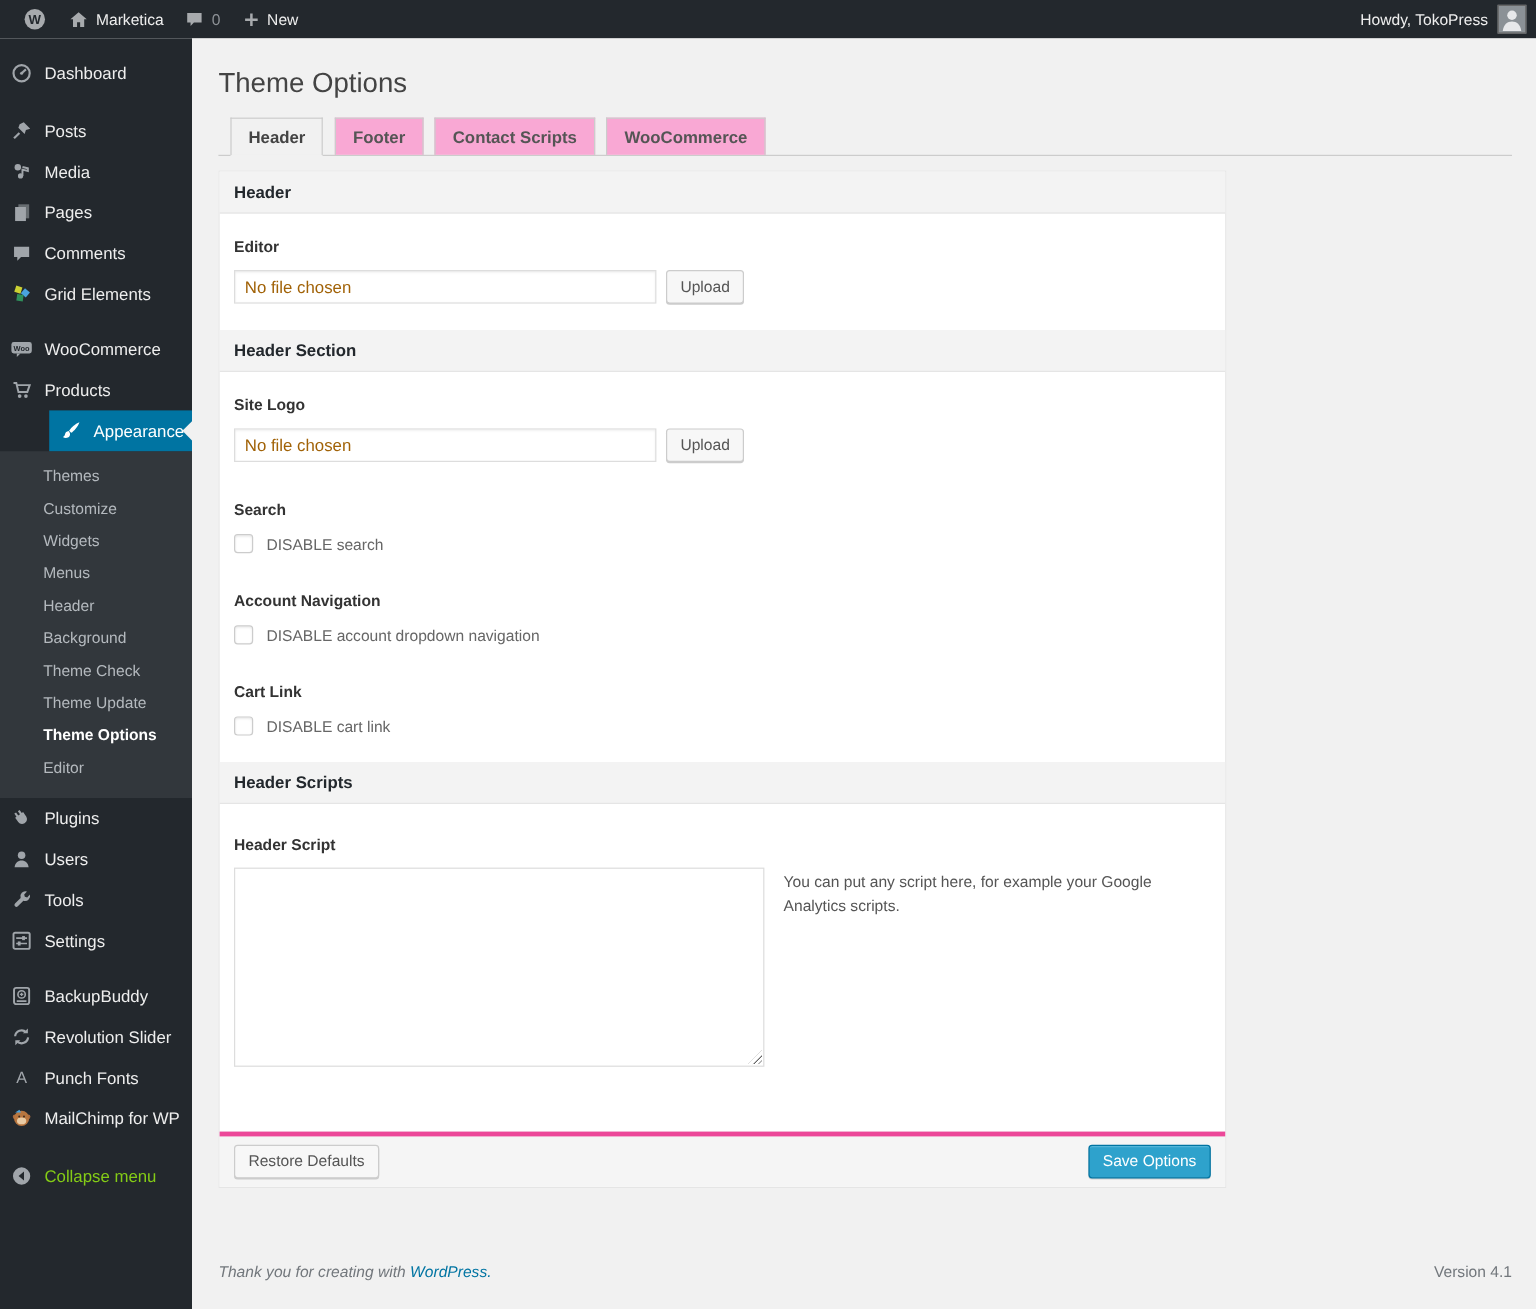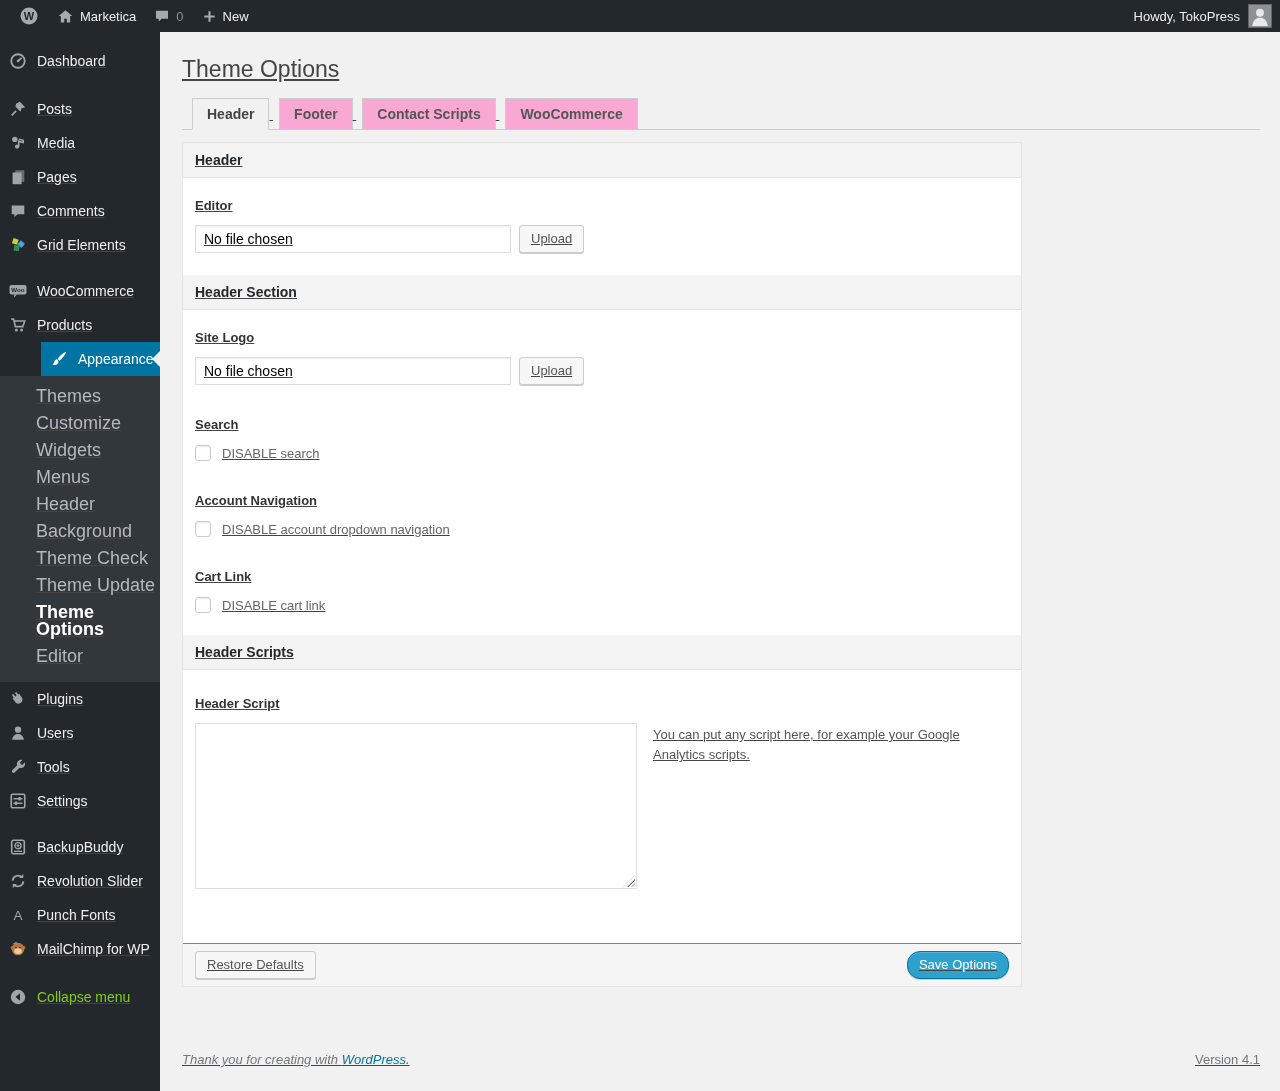--- a/index.html
+++ b/index.html
@@ -21,42 +21,42 @@
   .ab-item { display:flex; align-items:center; gap:6px; padding:0 9px; height:100%; cursor:pointer; }
   .ab-item .abicon { display:flex; align-items:center; color:#a7aaad; }
   .ab-count { color:#8d9196; }
   .ab-howdy { color:#eee; padding-right:8px; }
   .avatar {
     width:24px; height:24px; background:#8b9196; border:1px solid #666;
     display:flex; align-items:flex-end; justify-content:center; overflow:hidden;
   }
 
   
-  .layout { display:flex; min-height:1059px;text-decoration:underline; }
+  .layout { display:flex; min-height:1059px; }
   .sidebar { width:160px; flex-shrink:0; background:#23282d; padding-top:12px; }
   .content { flex:1; background:#f1f1f1; display:flex; flex-direction:column; }
 
   
   .menu-item {
     display:flex; align-items:center; gap:9px;
     height:34px; padding:0 8px; color:#eee; font-size:14px; cursor:pointer;
     position:relative;
   }
   .menu-item .micon { width:20px; display:flex; justify-content:center; align-items:center; color:#a0a5aa; flex-shrink:0; }
   .group-gap { margin-top:14px; }
   .group-gap-sm { margin-top:12px; }
   .menu-item.current { background:#0074a2; color:#fff;margin-left:41px; }
   .menu-item.current .micon { color:#fff; }
   .menu-item.current::after {
     content:""; position:absolute; right:0; top:50%; margin-top:-8px;
     border:8px solid transparent; border-right-color:#f1f1f1;
   }
   .submenu { background:#32373c; padding:7px 0 12px; }
   .submenu a {
-    display:block; padding:5px 0 5px 36px; font-size:18px;
+    display:block; padding:5px 0 5px 36px; font-size:13px;
     color:#b4b9be; line-height:17px; cursor:pointer;
   }
   .submenu a.current-sub { color:#fff; font-weight:bold; }
   .collapse-item { margin-top:14px; color:#84cc16; }
 
   
   .page-inner { padding:23px 20px 0 22px; flex:1; }
   h1.page-title { font-size:23px; font-weight:400; color:#444; line-height:29px; }
 
   .nav-tab-wrapper { border-bottom:1px solid #ccc; margin-top:14px; padding-left:4px; }
@@ -72,33 +72,32 @@
   .section-bar {
     background:#f3f3f3; border-bottom:1px solid #e5e5e5;
     padding:9px 12px; font-size:14px; font-weight:bold; color:#23282d;
   }
   .section-bar + .section-body { border-top:none; }
   .section-body { padding:0 12px 22px; }
   .field-label { display:block; font-weight:bold; font-size:13px; color:#333; margin-top:20px; }
   .field-label.spaced { margin-top:32px; }
   .file-row { display:flex; align-items:center; gap:8px; margin-top:12px; }
   .file-input {
-    width:316px; height:28px; border:1px solid #ddd; background:#fff;
-    color:#000000; font-size:14px; padding:0 8px;
+    width:352px; height:28px; border:1px solid #ddd; background:#fff;
+    color:#a16207; font-size:14px; padding:0 8px;
     box-shadow:inset 0 1px 2px rgba(0,0,0,.07); font-family:inherit;
   }
   .button {
     display:inline-block; background:#f7f7f7; border:1px solid #ccc; border-radius:3px;
     color:#555; font-size:13px; line-height:26px; height:28px; padding:0 11px;
     box-shadow:0 1px 0 #ccc; cursor:pointer; font-family:inherit;
   }
   .button-primary {
     background:#2ea2cc; border-color:#0074a2; color:#fff;
     box-shadow:inset 0 1px 0 rgba(120,200,230,.5), 0 1px 0 rgba(0,0,0,.15);
-    border-radius:13px;
   }
   .checkbox-row { display:flex; align-items:center; gap:11px; margin-top:13px; color:#666; font-size:13px; }
   input[type=checkbox] {
     appearance:none; -webkit-appearance:none; width:16px; height:16px;
     border:1px solid #ccc; border-radius:3px; background:#fff;
     box-shadow:inset 0 1px 2px rgba(0,0,0,.1); cursor:pointer;
   }
   .script-row { display:flex; align-items:flex-start; margin-top:12px; padding-bottom:32px; }
   .textarea-wrap { position:relative; }
   textarea.script-area {
@@ -106,21 +105,21 @@
     resize:both; font-family:"DejaVu Sans Mono",monospace; font-size:13px; padding:6px;
   }
   .resize-grip {
     position:absolute; right:2px; bottom:2px; width:12px; height:12px; pointer-events:none;
     background:repeating-linear-gradient(135deg, transparent 0 2px, #bbb 2px 3px);
     clip-path:polygon(100% 0, 0 100%, 100% 100%);
   }
   .script-help { width:310px; margin-left:16px; color:#555; font-size:13px; line-height:1.55; padding-top:2px; }
 
   .panel-footer {
-    background:#f5f5f5; border-top:1px solid #ec4899; padding:7px 12px;
+    background:#f5f5f5; border-top:4px solid #ec4899; padding:7px 12px;
     display:flex; justify-content:space-between; align-items:center;
   }
 
   
   .page-footer {
     display:flex; justify-content:space-between; align-items:center;
     padding:0 20px 24px 22px; color:#72777c; font-size:13px;
   }
   .thanks { font-style:italic; }
   .thanks a { color:#0074a2; cursor:pointer; }

